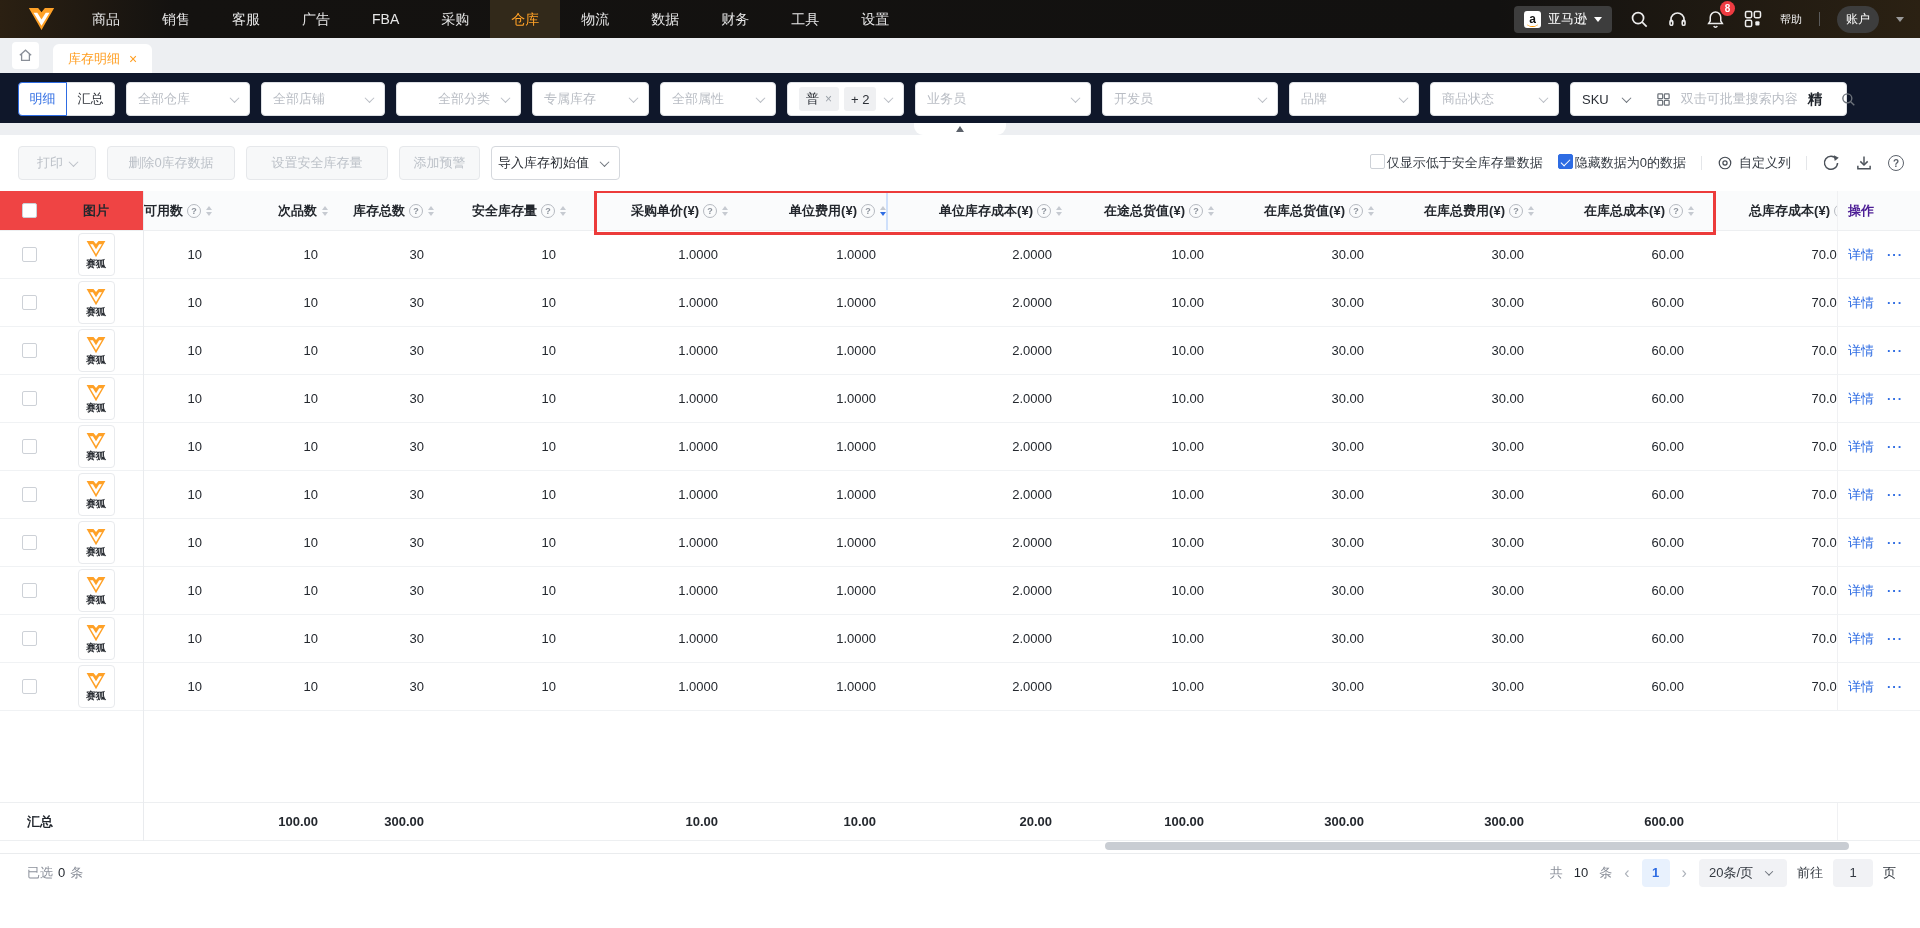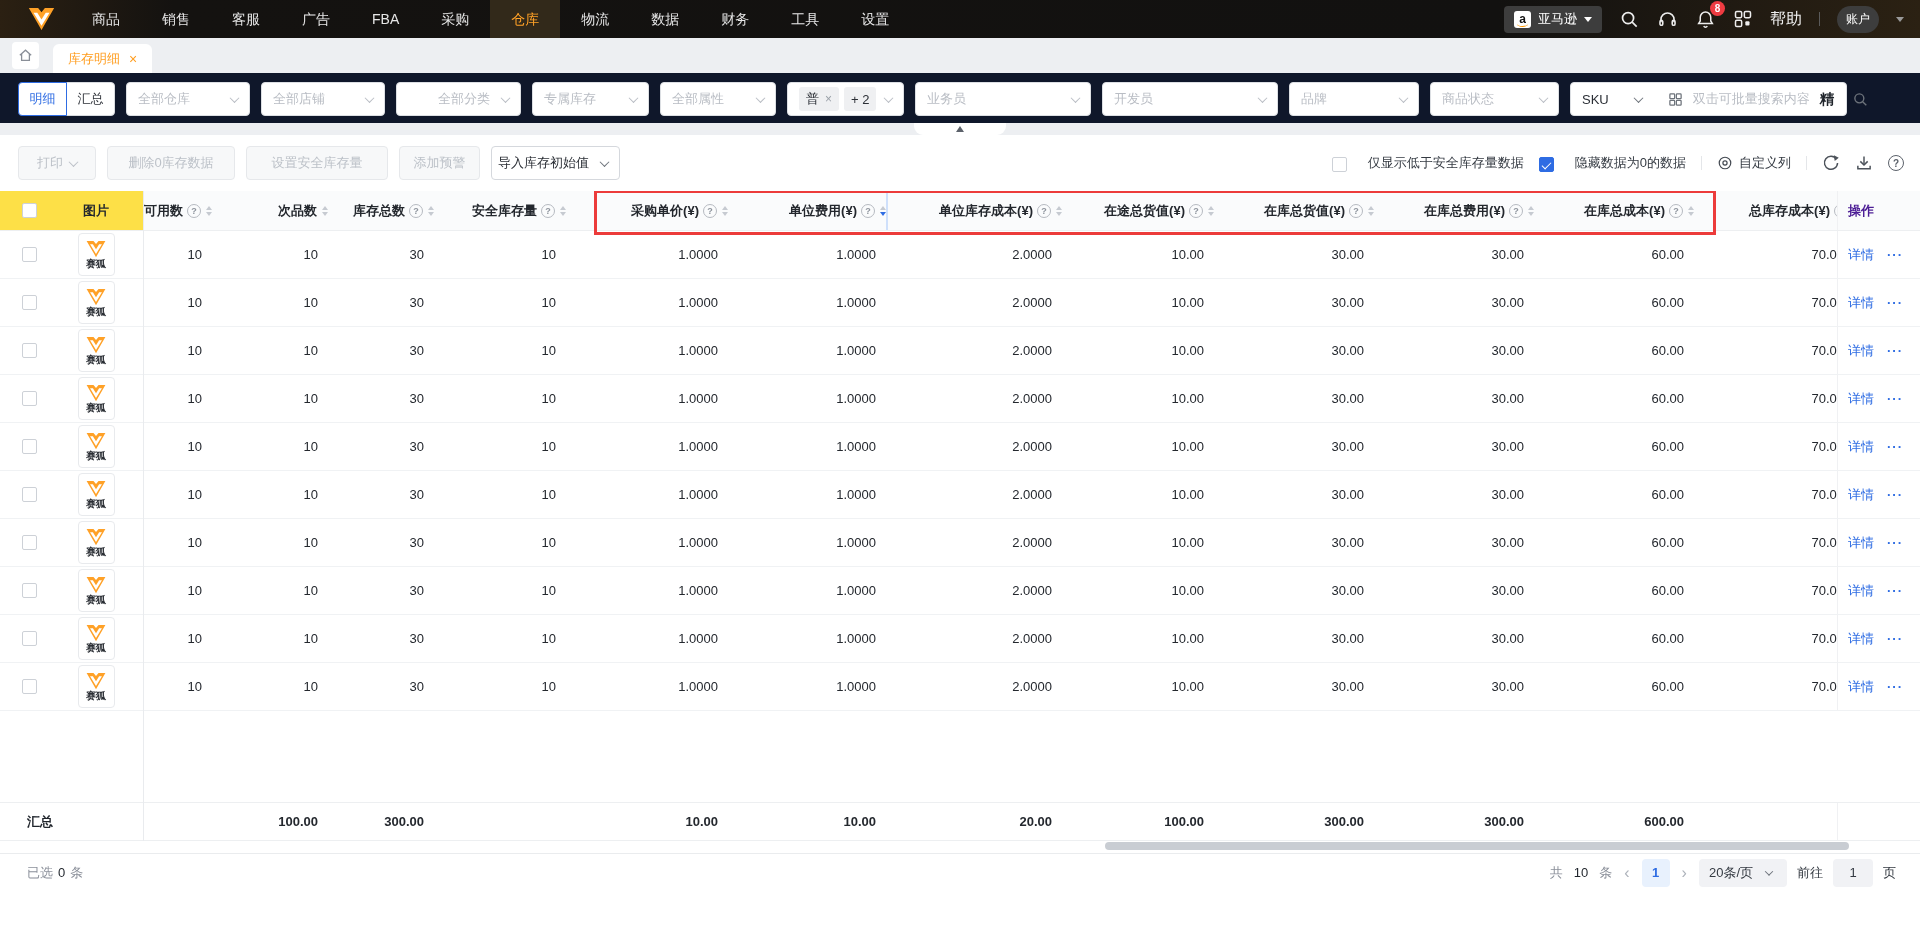--- a/index.html
+++ b/index.html
@@ -16,21 +16,21 @@
   .nav-item.active { color:#ffa127; background:#32291a;text-align:center; }
   .nav-right { margin-left:auto; display:flex; align-items:center; gap:17px; padding-right:16px; }
   .mk-pill { display:flex; align-items:center; gap:7px; background:#3d3d3d; border-radius:4px; height:27px; padding:0 10px; }
   .amz { width:17px; height:17px; background:#fff; border-radius:3px; position:relative; font-weight:700; font-size:12px; color:#131313; display:flex; align-items:center; justify-content:center; }
   .amz::after { content:""; position:absolute; bottom:1px; left:3px; right:3px; height:5px; border-bottom:1.6px solid #ff9900; border-radius:50%; }
   .mk-name { color:#fff; font-size:13px; }
   .caret-w { width:0; height:0; border:4px solid transparent; border-top:5px solid #fff; margin-top:5px; }
   .caret-g { width:0; height:0; border:4px solid transparent; border-top:5px solid #9a9a9a; margin-top:5px; }
   .nicon { position:relative; display:flex; align-items:center; cursor:pointer; }
   .badge { position:absolute; top:-8px; right:-9px; min-width:15px; height:15px; border-radius:8px; background:#ee3b41; color:#fff; font-size:10px; display:flex; align-items:center; justify-content:center; padding:0 3px; font-weight:700; }
-  .nav-help { color:#efefef; font-size:16px; cursor:pointer; }
+  .nav-help { color:#efefef; font-size:11px; cursor:pointer; }
   .ndiv { width:1px; height:14px; background:#5a5a5a; }
   .acct { height:27px; border-radius:14px; background:#3d3d3d; padding:0 9px; color:#fff; font-size:12px; display:flex; align-items:center; cursor:pointer; }
 
   
   .tabstrip { height:35px; background:#edeff2; display:flex; align-items:flex-end; padding-left:12px; }
   .home-btn { width:27px; height:27px; background:#fff; border-radius:4px; margin:0 14px 4px 0; display:flex; align-items:center; justify-content:center; cursor:pointer; }
   .wtab { height:29px; background:#fff; border-radius:6px 6px 0 0; display:flex; align-items:center; padding:0 15px; color:#ff9d1f; font-size:13px; gap:9px; cursor:pointer; }
   .wtab .x { font-size:14px; line-height:1; }
 
   
@@ -45,59 +45,59 @@
   .seg-item { width:49px; height:34px; line-height:32px; text-align:center; font-size:13px; border:1px solid #d8dbdf; background:#fff; color:#2b2f36; cursor:pointer; }
   .seg-item:first-child { border-radius:4px 0 0 4px; }
   .seg-item:last-child { border-radius:0 4px 4px 0; margin-left:-1px; }
   .seg-item.active { border-color:#2e6ce3; color:#2e6ce3; position:relative; z-index:1; }
   .dd { height:34px; border:1px solid #dcdfe3; border-radius:4px; display:flex; align-items:center; justify-content:space-between; padding:0 11px; color:#b9bdc4; font-size:13px; background:#fff; cursor:pointer; flex:none; }
   .chev { width:7px; height:7px; border-right:1.5px solid #b9bdc4; border-bottom:1.5px solid #b9bdc4; transform:rotate(45deg) translate(-1px,-1px); flex:none; }
   .chev.dark { border-color:#6d737b; }
   .tagpill { background:#eff0f2; border-radius:3px; height:24px; display:flex; align-items:center; padding:0 7px; gap:6px; font-size:13px; color:#2b2f36; }
   .tagpill .tx { color:#9aa0a8; font-size:12px; }
   .searchbox { height:34px; border:1px solid #dcdfe3; border-radius:4px; display:flex; align-items:center; flex:none; background:#fff; }
-  .sku { display:flex; align-items:center; gap:21px; padding:0 11px; font-size:13px; color:#2b2f36; cursor:pointer; }
+  .sku { display:flex; align-items:center; gap:9px; padding:0 11px; font-size:13px; color:#2b2f36; cursor:pointer; }
   .vl32 { width:1px; height:32px; background:#e5e7ea; }
   .ph { color:#b9bdc4; font-size:13px; margin:0 10px; flex:1; white-space:nowrap; }
   .exact { font-weight:700; font-size:14.5px; color:#1f242b; cursor:pointer; }
   .vl18 { width:1px; height:18px; background:#e5e7ea; margin:0 9px; }
   .sbtn { margin-right:10px; display:flex; cursor:pointer; }
 
   
   .collapse-band { height:12px; background:#edeff2; position:relative; }
   .collapse-tab { position:absolute; left:50%; transform:translateX(-50%); top:0; width:92px; height:12px; background:#fff; border-radius:0 0 9px 9px; display:flex; align-items:center; justify-content:center; cursor:pointer; }
   .tri-up { width:0; height:0; border:4.5px solid transparent; border-bottom:6px solid #5c626b; margin-top:-5px; }
 
   
   .toolbar { height:56px; background:#fff; display:flex; align-items:center; padding:0 16px 0 18px; gap:11px; }
   .tbtn { height:34px; border-radius:4px; font-size:13px; display:flex; align-items:center; justify-content:center; gap:7px; flex:none; cursor:pointer; }
   .tbtn.disabled { background:#f7f8f9; border:1px solid #e6e8eb; color:#bcc1c8; cursor:not-allowed; }
   .tbtn.disabled .chev { border-color:#bcc1c8; }
   .tbtn.normal { background:#fff; border:1px solid #d5d8dd; color:#2b2f36; }
   .toolbar-right { margin-left:auto; display:flex; align-items:center; gap:15px; }
-  .cbwrap { display:flex; align-items:flex-end; gap:21px; cursor:pointer; }
+  .cbwrap { display:flex; align-items:flex-start; gap:2px; cursor:pointer; }
   .cb { width:15px; height:15px; border:1px solid #cdd1d7; border-radius:2px; background:#fff; position:relative; flex:none; }
   .cb.checked { background:#2e6ce3; border-color:#2e6ce3; }
   .cb.checked::after { content:""; position:absolute; left:4.5px; top:1.5px; width:4px; height:8px; border-right:1.8px solid #fff; border-bottom:1.8px solid #fff; transform:rotate(45deg); }
   .cb-label { font-size:13px; color:#343a42; }
   .tdiv { width:1px; height:14px; background:#e4e6e9; }
   .customize { display:flex; align-items:center; gap:6px; font-size:13px; color:#343a42; cursor:pointer; }
   .iconbtn { display:flex; align-items:center; cursor:pointer; }
   .qhelp { width:16px; height:16px; border-radius:50%; border:1.4px solid #5c626b; color:#5c626b; font-size:10px; font-weight:700; display:flex; align-items:center; justify-content:center; }
 
   
   .tablezone { position:relative; background:#fff; height:662px; overflow:hidden; }
   .trow { display:flex; position:relative; width:1920px; }
   .hrow { height:40px; background:#fafbfc; border-bottom:1px solid #edeff1; }
   .drow { height:48px; border-bottom:1px solid #f0f2f4; background:#fff; }
   .cell { display:flex; align-items:center; flex:none; }
   .c-num { justify-content:flex-end; padding-right:10px; font-size:13px; color:#24282e; white-space:nowrap; overflow:visible; }
   .hrow .c-num { color:#23272d; font-weight:700; gap:4px; }
   .frozen { position:relative; z-index:2; background:#fff; }
-  .hrow .frozen { background:#fde047;font-family:Liberation Serif, serif; }
+  .hrow .frozen { background:#ef4444;font-family:Liberation Serif, serif; }
   .c-check { flex:0 0 48px; padding-left:22px; }
   .c-img { flex:0 0 96px; justify-content:center; font-size:13px; color:#23272d; }
   .hrow .c-img { font-weight:700; }
   .qicon { width:14px; height:14px; border-radius:50%; border:1px solid #b6bac1; color:#8d939c; font-size:9px; display:inline-flex; align-items:center; justify-content:center; flex:none; }
   .sorter { display:inline-flex; flex-direction:column; gap:2px; margin-left:1px; }
   .s-up { width:0; height:0; border:3.5px solid transparent; border-bottom:4.5px solid #c6cad1; }
   .s-down { width:0; height:0; border:3.5px solid transparent; border-top:4.5px solid #c6cad1; }
   .sorter.desc .s-down { border-top-color:#2e6ce3; }
   .thumb { width:37px; height:43px; border:1px solid #e8eaed; border-radius:4px; display:flex; flex-direction:column; align-items:center; justify-content:center; gap:1px; background:#fff; }
   .thumb .tlabel { font-size:10px; font-weight:700; color:#2a2e34; line-height:1; white-space:nowrap; }

